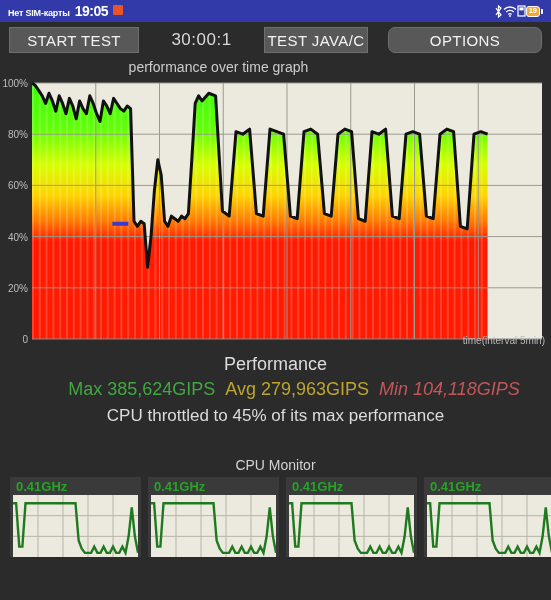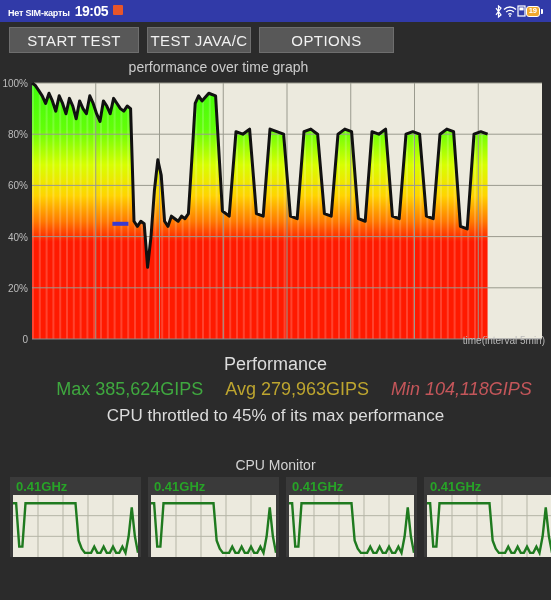--- a/index.html
+++ b/index.html
@@ -38,36 +38,36 @@
     background: #f0a82e;
   }
   #sb-batt-text { font-size: 7.5px; font-weight: bold; color: #ffffff; line-height: 1; }
   #sb-batt-cap { width: 2px; height: 5px; background: #ffffff; border-radius: 0 1px 1px 0; margin-left: 1px;}
 
   
   #toolbar {
     height: 36px; width: 551px;
     background: #2b2b2b;
     display: flex; align-items: center;
-    padding: 0 9px; gap: 8px;
+    padding: 0 9px; gap: 20px;
   }
   .tb-btn {
     background: #585858;
     border: 1px solid #6e6e6e;
     color: #f2f2f2;
     font-size: 15px;
     letter-spacing: 0.4px;
     height: 26px;
     display: flex; align-items: center; justify-content: center;
     cursor: pointer;
     user-select: none;
   }
   #btn-start-test { width: 130px; }
   #btn-test-java  { width: 104px; }
-  #btn-options    { width: 135px; }
+  #btn-options    { width: 154px; border-radius: 7px; }
   #timer-display {
     flex: 1; text-align: center;
     color: #d8d8d8; font-size: 17px; letter-spacing: 0.5px;
   }
 
   
   #graph-block { position: relative; width: 551px; height: 290px; background: #2b2b2b; }
   #graph-title {
     position: absolute; top: 0; left: 0; width: 437px;
     text-align: center; color: #cccccc; font-size: 14px; line-height: 19px;
@@ -76,21 +76,21 @@
   #graph-xaxis-label {
     position: absolute; right: 6px; bottom: 2px;
     color: #b9b9b9; font-size: 10px;
   }
 
   
   #perf-block { width: 551px; padding-top: 4px; text-align: center; }
   #perf-heading { color: #dcdcdc; font-size: 18px; line-height: 24px; }
   #perf-values {
     display: flex; justify-content: center; align-items: baseline;
-    gap: 22px; line-height: 27px; padding-left: 37px;
+    gap: 10px; line-height: 27px; padding-left: 37px;
   }
   #perf-values span { font-size: 18px; white-space: nowrap; }
   #perf-max { color: #3fa83f; }
   #perf-avg { color: #bda52f; }
   #perf-min { color: #c4565a; font-style: italic; }
   #perf-throttle { color: #dcdcdc; font-size: 17px; line-height: 26px; }
 
   
   #cpu-block { width: 551px; margin-top: 26px; }
   #cpu-heading { text-align: center; color: #d2d2d2; font-size: 14px; line-height: 20px; }
@@ -134,20 +134,21 @@
       <div id="sb-batt-body">
         <span id="sb-batt-text">19</span>
       </div>
       <div id="sb-batt-cap"></div>
     </div>
   </div>
 </div>
 
 <div id="toolbar">
   <div class="tb-btn" id="btn-start-test">START TEST</div>
+  <div id="timer-display">30:00:1</div>
   <div class="tb-btn" id="btn-test-java">TEST JAVA/C</div>
   <div class="tb-btn" id="btn-options">OPTIONS</div>
 </div>
 
 <div id="graph-block">
   <div id="graph-title">performance over time graph</div>
   <svg id="graph-svg" width="551" height="268" viewBox="0 0 551 268">
       <rect x="32" y="6" width="510" height="256" fill="#eceade"></rect>
       <defs>
         <linearGradient id="perfgrad" x1="0" y1="0" x2="0" y2="1">

